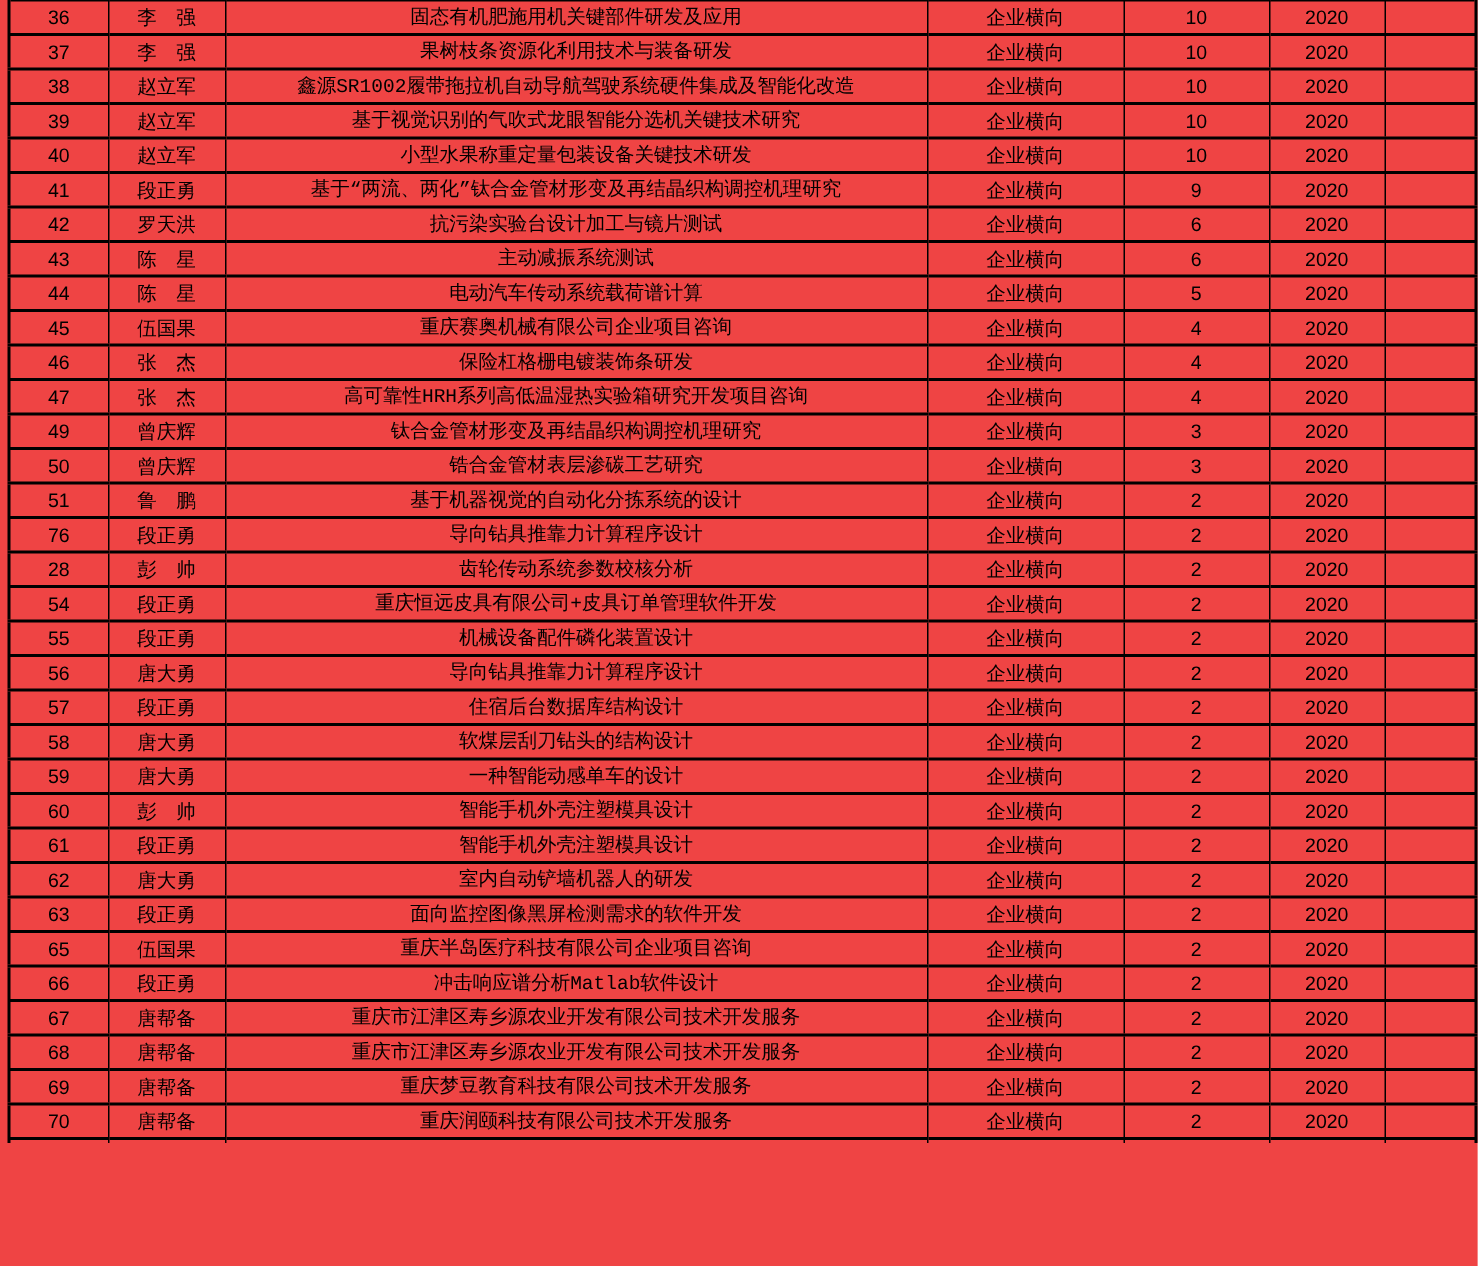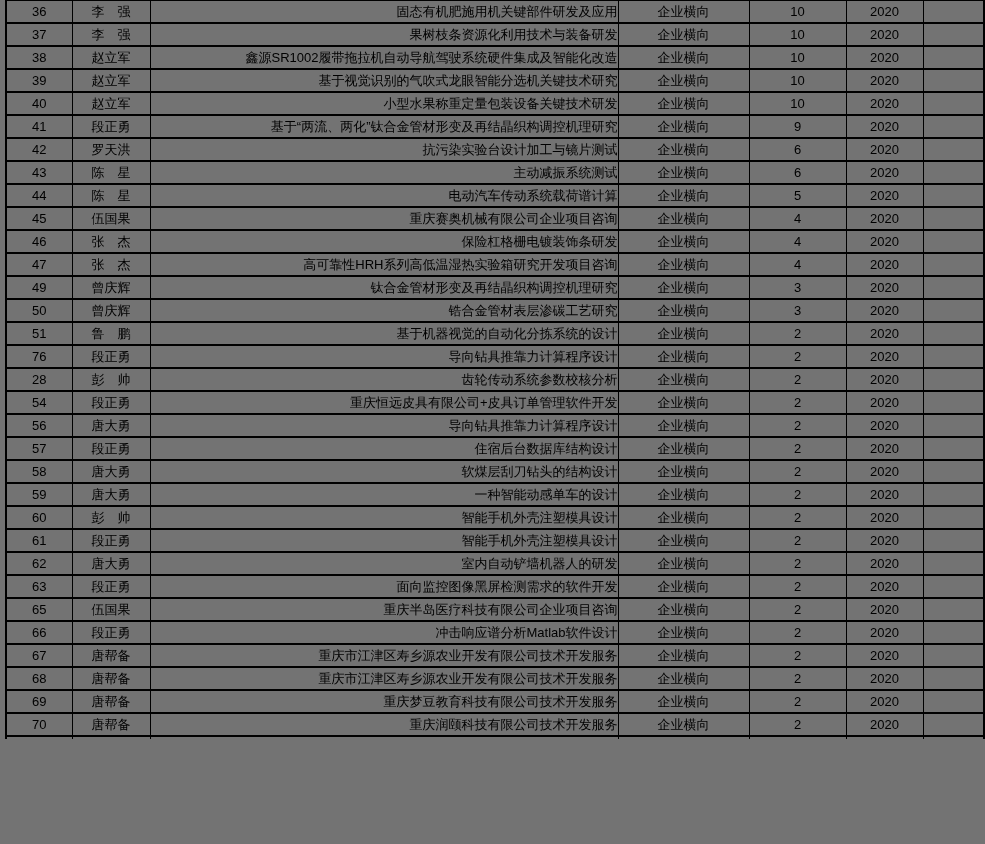--- a/index.html
+++ b/index.html
@@ -11,21 +11,21 @@
     width: 985px;
     height: 844px;
     overflow: hidden;
     font-family: "Liberation Sans", "DejaVu Sans", sans-serif;
     color: #000000;
   }
   .sheet {
     position: relative;
     width: 985px;
     height: 844px;
-    background: #737373;
+    background: #ef4444;
   }
   table.projects {
     position: absolute;
     left: 5px;
     top: 0;
     border-collapse: collapse;
     table-layout: fixed;
     width: 978px;
     border-left: 2px solid #000;
     border-right: 2px solid #000;
@@ -39,23 +39,24 @@
     font-size: 13px;
     line-height: 21px;
     white-space: nowrap;
     overflow: hidden;
     vertical-align: middle;
   }
   td.c-no, td.c-name, td.c-type, td.c-amount, td.c-year {
     text-align: center;
   }
   td.c-title {
-    text-align: right;
+    text-align: center;
     padding-left: 4px;
     padding-right: 2px;
+    font-family: Liberation Mono, monospace;
   }
   
   tr.sliver td {
     height: 2px;
     border-bottom: none;
     line-height: 0;
   }
 </style>
 </head>
 <body>
@@ -228,20 +229,29 @@
         <tr>
     <td class="c-no">54</td>
     <td class="c-name">段正勇</td>
     <td class="c-title">重庆恒远皮具有限公司+皮具订单管理软件开发</td>
     <td class="c-type">企业横向</td>
     <td class="c-amount">2</td>
     <td class="c-year">2020</td>
     <td class="c-empty"></td>
   </tr>
         <tr>
+    <td class="c-no">55</td>
+    <td class="c-name">段正勇</td>
+    <td class="c-title">机械设备配件磷化装置设计</td>
+    <td class="c-type">企业横向</td>
+    <td class="c-amount">2</td>
+    <td class="c-year">2020</td>
+    <td class="c-empty"></td>
+  </tr>
+        <tr>
     <td class="c-no">56</td>
     <td class="c-name">唐大勇</td>
     <td class="c-title">导向钻具推靠力计算程序设计</td>
     <td class="c-type">企业横向</td>
     <td class="c-amount">2</td>
     <td class="c-year">2020</td>
     <td class="c-empty"></td>
   </tr>
         <tr>
     <td class="c-no">57</td>

